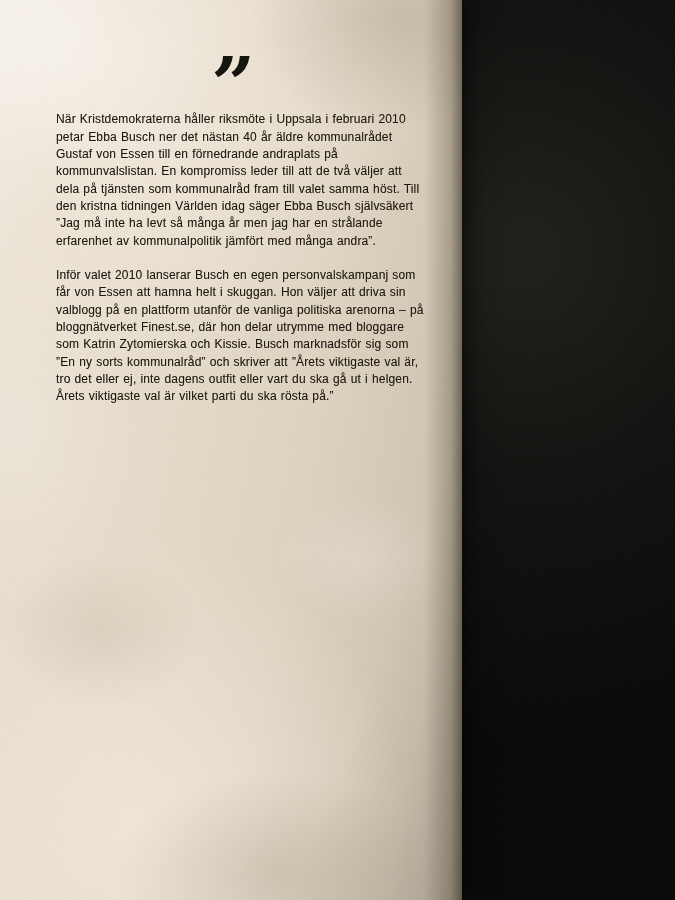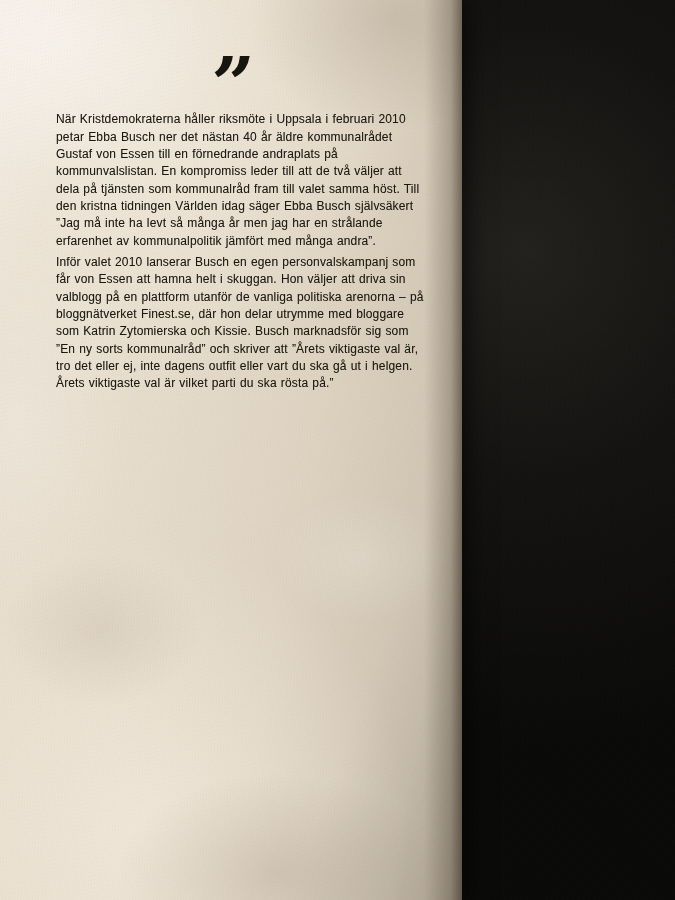--- a/index.html
+++ b/index.html
@@ -106,21 +106,21 @@
     line-height: 1.445;
     color: #1b1810;
     letter-spacing: .15px;
     word-spacing: .6px;
     text-shadow: 0 0 .6px rgba(27,24,16,.30);
   }
   .body-text p {
     margin: 0;
   }
   .body-text p + p {
-    margin-top: 4px;
+    margin-top: 17px;
   }
 </style>
 </head>
 <body>
 
 <div id="page">
 
   <div class="dark-field">
     <div class="dark-grain"></div>
   </div>

